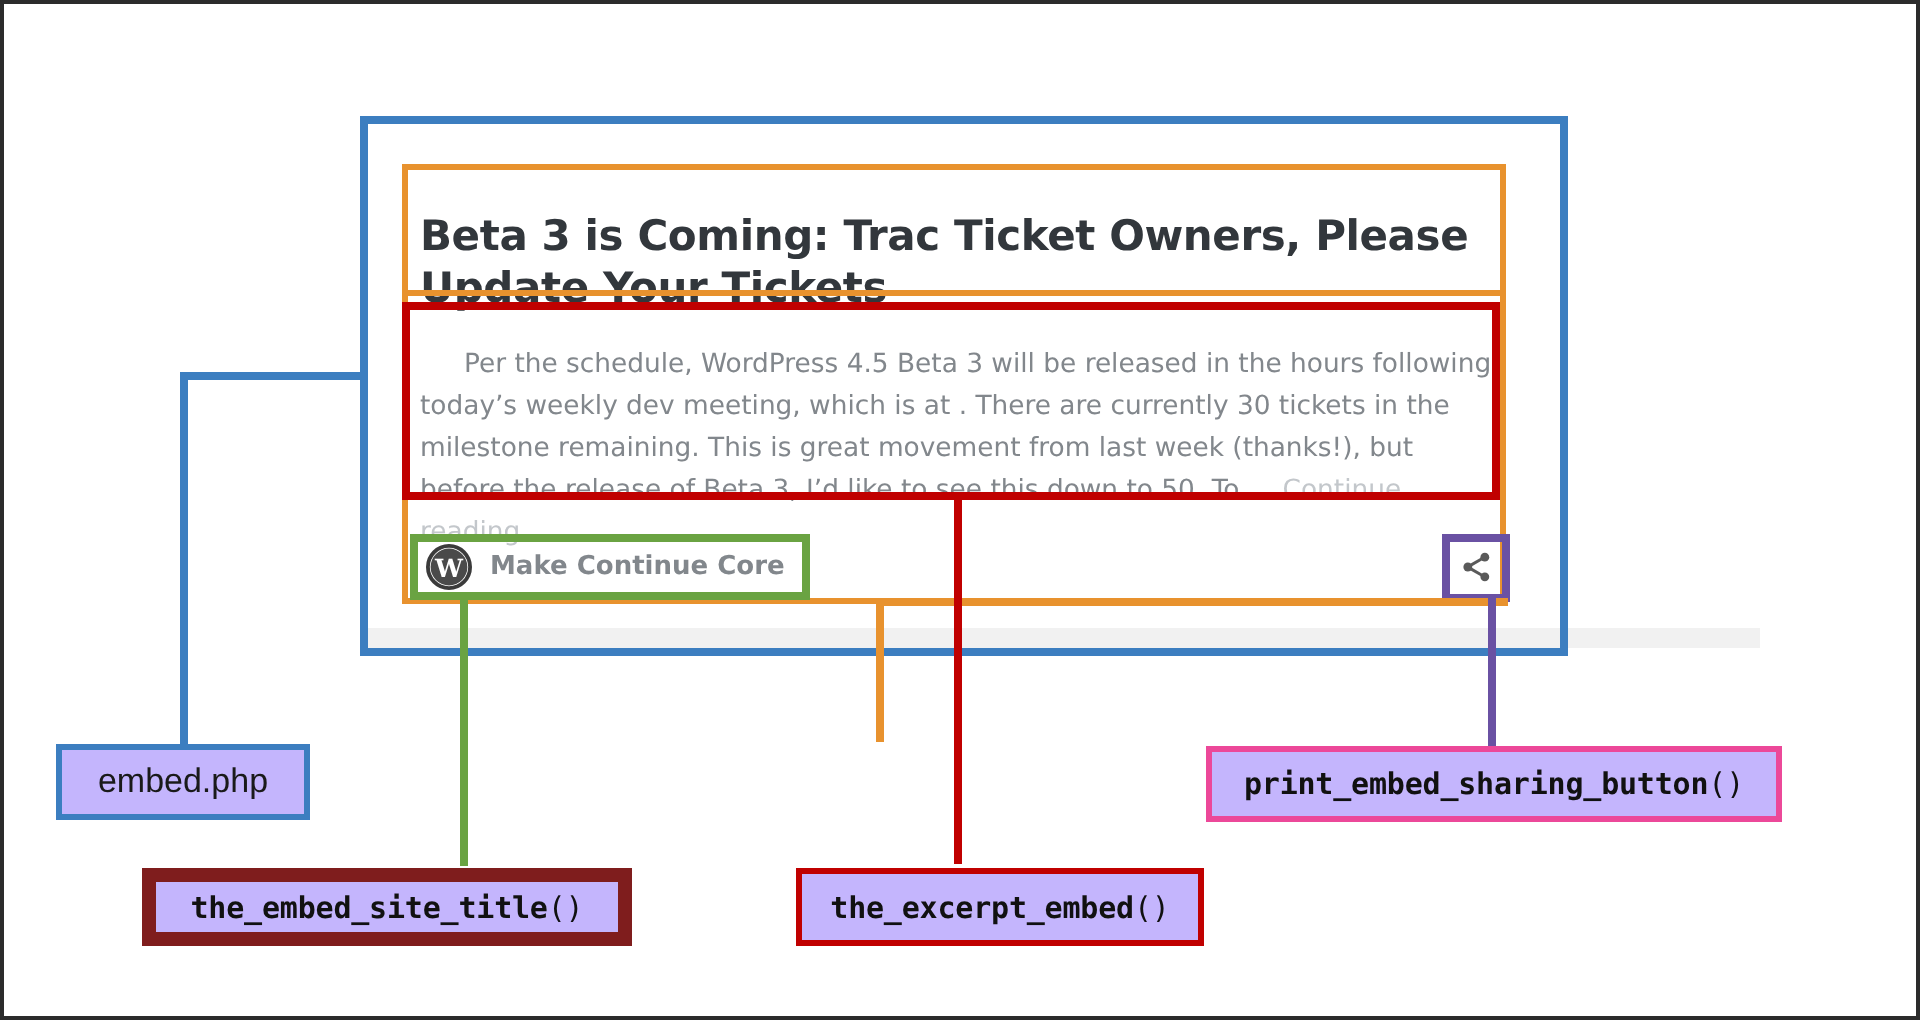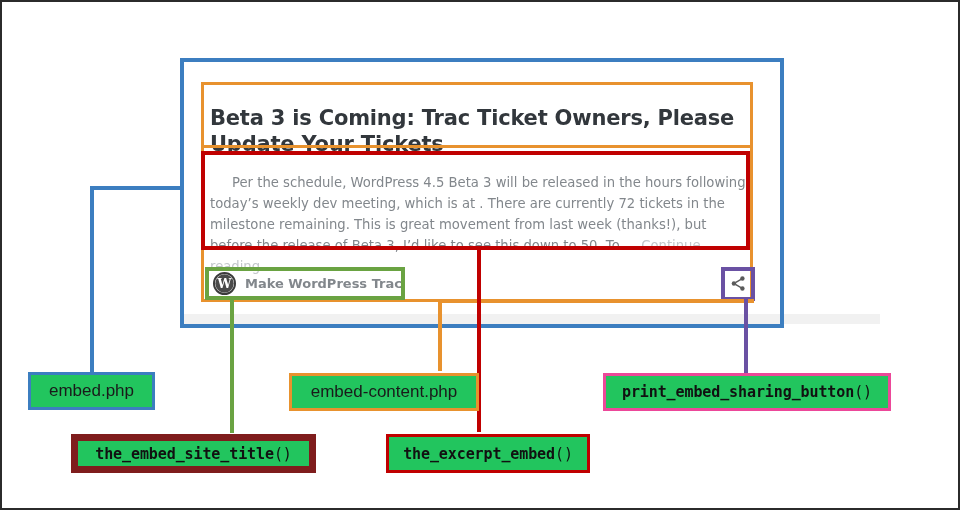--- a/index.html
+++ b/index.html
@@ -153,21 +153,21 @@
   
   #conn-red-v { left: 475px; top: 246px; height: 184px; border-left-width: 4px; border-color: #c00000; }
 
   
   #conn-purple-v { left: 742px; top: 297px; height: 74px; border-left-width: 4px; border-color: #6a51a3; }
 
   
   .callout {
     position: absolute;
     box-sizing: border-box;
-    background: #22c55e;
+    background: #c4b5fd;
     display: flex;
     align-items: center;
     justify-content: center;
     white-space: nowrap;
   }
   .callout .label-plain {
     font-family: "Liberation Sans", sans-serif;
     font-size: 17px;
     color: #1a1a1a;
   }
@@ -188,49 +188,49 @@
   }
   #callout-site-title {
     left: 69px;  top: 432px; width: 245px; height: 39px;
     border: 7px solid #7f1d1d;
   }
   #callout-content-php {
     left: 287px; top: 371px; width: 190px; height: 38px;
     border: 3px solid #e8922e;
   }
   #callout-excerpt {
-    left: 384px; top: 432px; width: 204px; height: 39px;
+    left: 396px; top: 432px; width: 204px; height: 39px;
     border: 3px solid #c00000;
   }
   #callout-sharing {
     left: 601px; top: 371px; width: 288px; height: 38px;
     border: 3px solid #ec4899;
   }
 </style>
 </head>
 <body>
 
 <div id="stage">
 
   <div id="embed-card">
     <div id="card-inner">
 
       <h2 id="post-title">Beta 3 is Coming: Trac Ticket Owners, Please Update Your Tickets</h2>
 
-      <p id="post-excerpt"><span>Per the schedule, WordPress 4.5 Beta 3 will be released in the hours following today’s weekly dev meeting, which is at . There are currently 72 tickets in the milestone remaining. This is great movement from last week (thanks!), but before the release of Beta 3, I’d like to see this down to 50. To … </span><a id="continue-reading" href="#">Continue reading</a></p>
+      <p id="post-excerpt"><span>Per the schedule, WordPress 4.5 Beta 3 will be released in the hours following today’s weekly dev meeting, which is at . There are currently 30 tickets in the milestone remaining. This is great movement from last week (thanks!), but before the release of Beta 3, I’d like to see this down to 50. To … </span><a id="continue-reading" href="#">Continue reading</a></p>
 
       <div id="site-title-box">
         <span id="wp-logo">
           <svg viewBox="0 0 24 24" width="23" height="23" aria-hidden="true">
             <circle cx="12" cy="12" r="11" fill="#ffffff" stroke="#3b3b3b" stroke-width="2"></circle>
             <circle cx="12" cy="12" r="9.6" fill="#4a4a4a"></circle>
             <text x="12" y="17.2" font-family="DejaVu Serif, serif" font-size="13" font-weight="bold" fill="#ffffff" text-anchor="middle">W</text>
           </svg>
         </span>
-        <span id="site-title-text">Make WordPress Trac</span>
+        <span id="site-title-text">Make Continue Core</span>
       </div>
 
       <div id="share-button">
         <svg viewBox="0 0 20 20" width="17" height="17" aria-hidden="true">
           <g fill="#5a5a5a">
             <circle cx="14.6" cy="4.2" r="2.6"></circle>
             <circle cx="4.6" cy="10" r="2.6"></circle>
             <circle cx="14.6" cy="15.8" r="2.6"></circle>
           </g>
           <g stroke="#5a5a5a" stroke-width="1.7">
@@ -260,23 +260,20 @@
   <div class="conn conn-v" id="conn-purple-v"></div>
 
   <div class="callout" id="callout-embed-php">
     <span class="label-plain">embed.php</span>
   </div>
 
   <div class="callout" id="callout-site-title">
     <span class="label-code"><span>the_embed_site_title</span><span class="parens">()</span></span>
   </div>
 
-  <div class="callout" id="callout-content-php">
-    <span class="label-plain">embed-content.php</span>
-  </div>
 
   <div class="callout" id="callout-excerpt">
     <span class="label-code"><span>the_excerpt_embed</span><span class="parens">()</span></span>
   </div>
 
   <div class="callout" id="callout-sharing">
     <span class="label-code"><span>print_embed_sharing_button</span><span class="parens">()</span></span>
   </div>
 
 </div>

